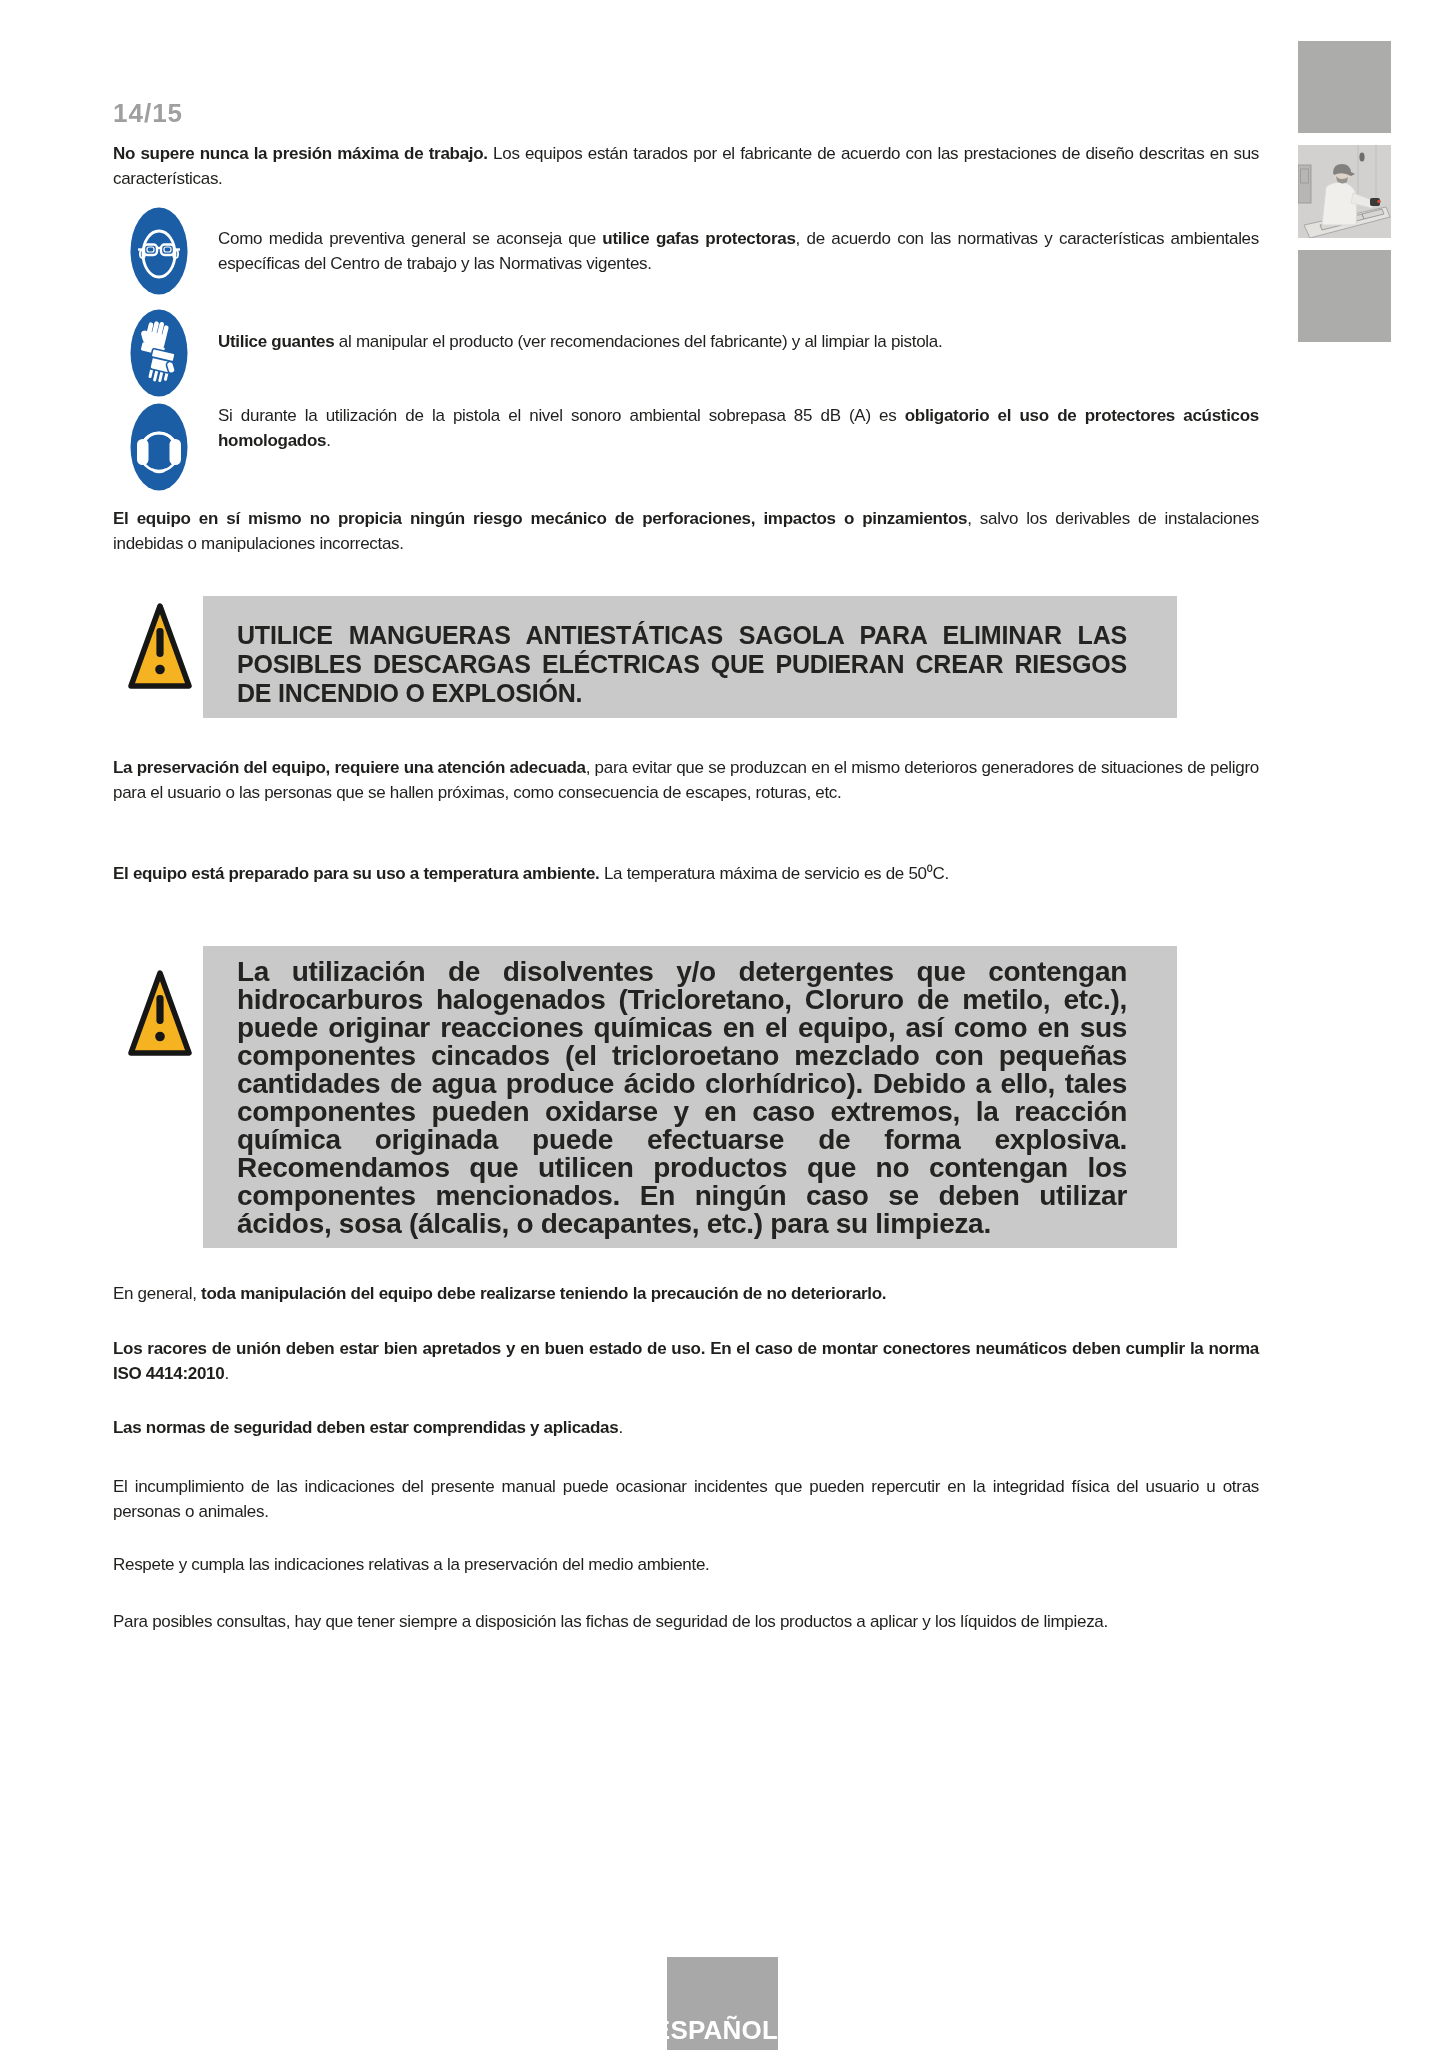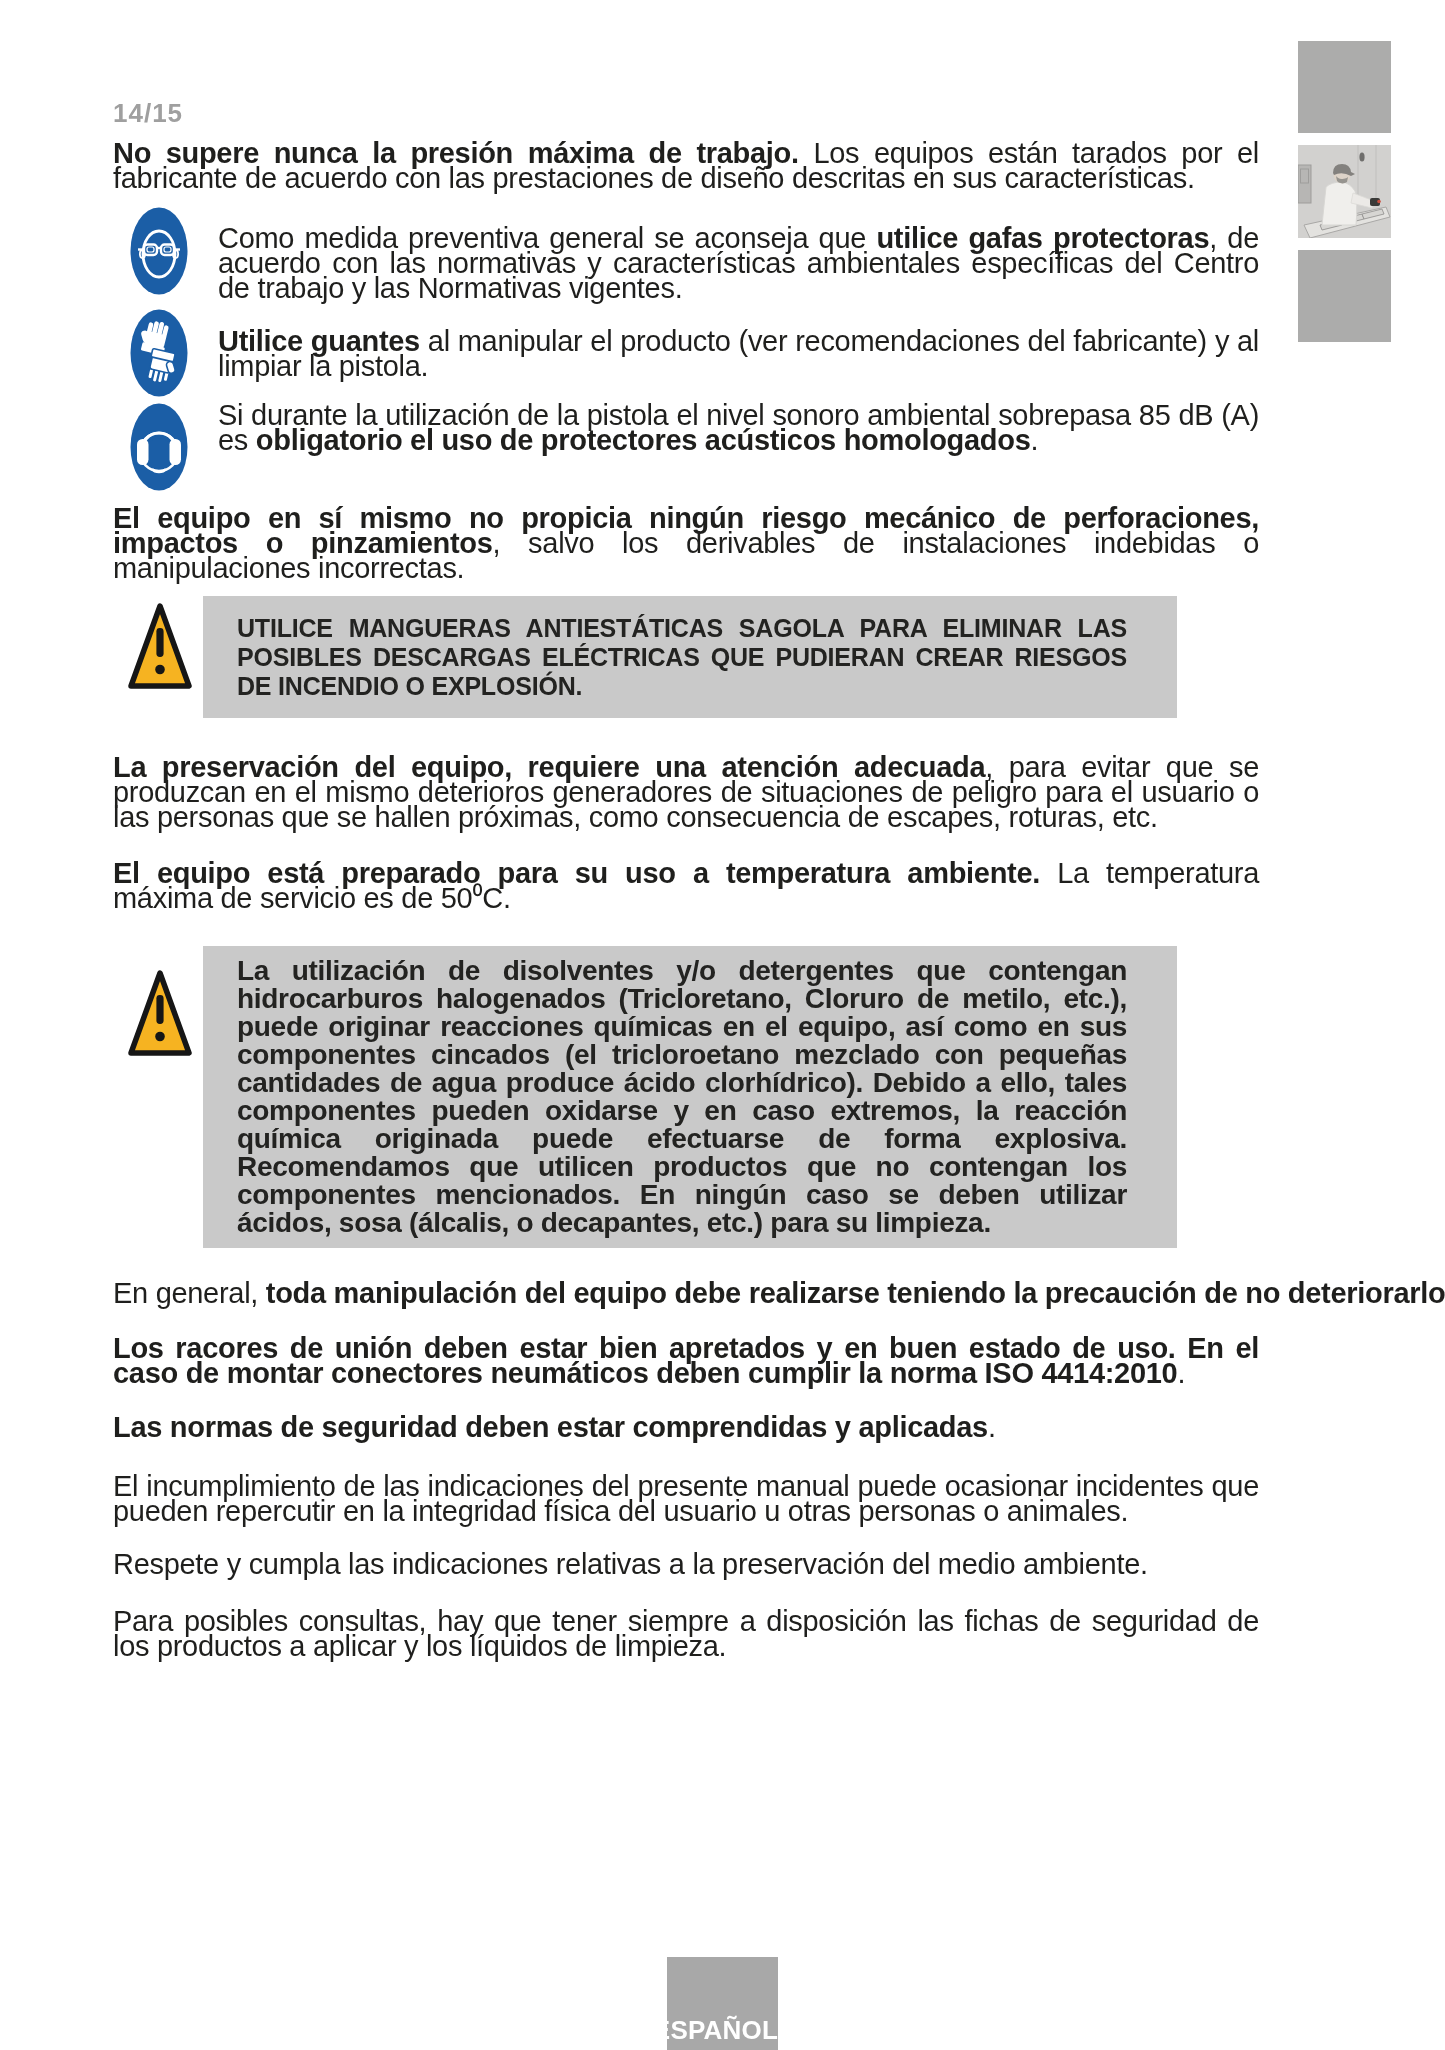--- a/index.html
+++ b/index.html
@@ -5,33 +5,33 @@
   html,body{margin:0;padding:0;}
   body{
     width:1445px;height:2050px;position:relative;background:#ffffff;
     font-family:"Liberation Sans",sans-serif;color:#1f1f1d;overflow:hidden;
   }
   .page-num{
     position:absolute;left:113px;top:82px;font-size:26px;font-weight:bold;
     color:#9f9f9f;letter-spacing:1px;margin-top:16px;
   }
   .para{
-    position:absolute;left:113px;width:1146px;font-size:29px;line-height:25px;
+    position:absolute;left:113px;width:1146px;font-size:17px;line-height:25px;
     text-align:justify;letter-spacing:-0.3px;
   }
   .para.indent{left:218px;width:1041px;}
   .para .b{font-weight:bold;}
   .one-line{white-space:nowrap;text-align:left;}
   .picto{position:absolute;left:130px;width:58px;height:88px;}
   .picto svg{display:block;width:100%;height:100%;}
   .tri{position:absolute;left:128px;width:64px;height:90px;}
   .tri svg{display:block;width:100%;height:100%;}
   .warnbox{
     position:absolute;left:203px;width:974px;background:#c9c9c9;
-    display:flex;align-items:center;box-sizing:border-box;
+    display:flex;align-items:flex-end;box-sizing:border-box;
     padding:10px 50px 10px 34px;
   }
   .warnbox .txt{font-weight:bold;text-align:justify;color:#232321;}
   #warn1 .txt{font-size:25px;line-height:29px;letter-spacing:-0.2px;}
   #warn2 .txt{font-size:28px;line-height:28px;letter-spacing:-0.3px;}
   .sidebar-block{position:absolute;left:1298px;width:93px;}
   .gray-sq{background:#acacab;}
   .photo svg{display:block;width:100%;height:100%;}
   .footer-tab{
     position:absolute;left:667px;top:1957px;width:111px;height:93px;

